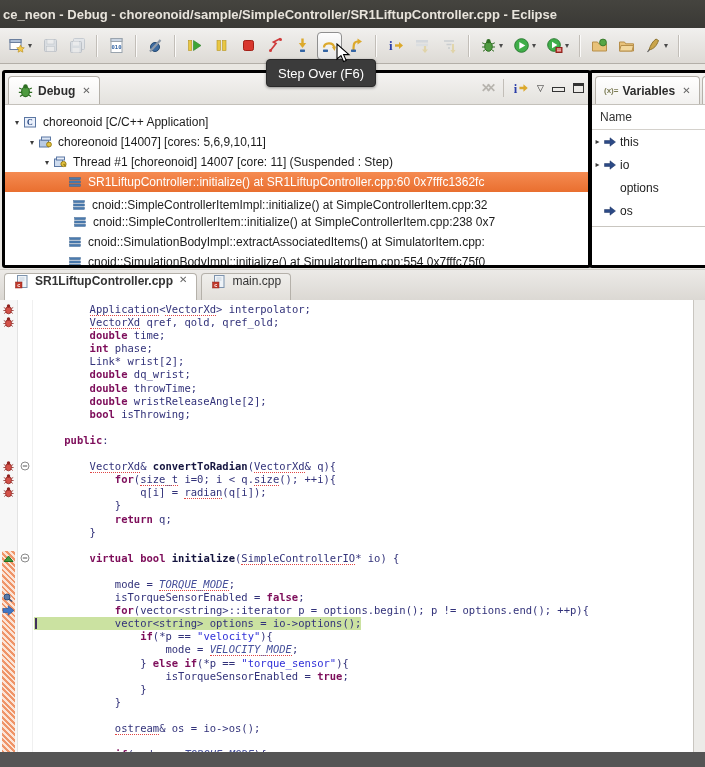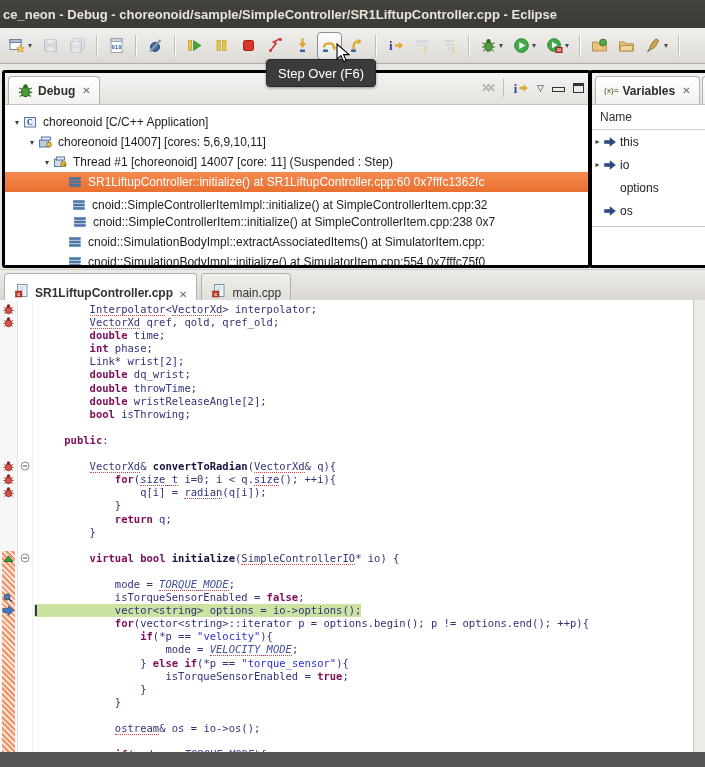--- a/index.html
+++ b/index.html
@@ -47,21 +47,21 @@
   
   .vhead{height:24px;line-height:24px;font-size:12px;color:#333;padding-left:8px;border-bottom:1px solid #d4d1cc;}
   .vrow{height:23px;display:flex;align-items:center;font-size:12px;color:#1c1c1c;}
   .vrow .exp{width:11px;}
   .vrow .nic{width:15px;margin-right:2px;}
   .vrow .spacer{width:26px;flex:none;}
   .vsplit{height:1px;background:#c9c6c0;margin-top:4px;}
   
   .editor{position:absolute;top:269px;left:0;right:0;bottom:0;background:#fff;}
   .etabs{height:30px;background:linear-gradient(#eceae7,#dbd8d3);border-bottom:1px solid #b5b1aa;display:flex;align-items:flex-end;border-top:1px solid #cfccc6;}
-  .etab{display:flex;align-items:flex-end;gap:4px;height:26px;padding:0 9px;margin-left:4px;font-size:12px;color:#333;
+  .etab{display:flex;align-items:flex-start;gap:4px;height:26px;padding:0 9px;margin-left:4px;font-size:12px;color:#333;
         border:1px solid #b5b1aa;border-bottom:none;border-radius:4px 4px 0 0;background:linear-gradient(#f0efec,#e2dfda);}
   .etab.active{background:#fff;font-weight:bold;}
   .etab .x{font-size:10px;color:#666;margin-left:2px;font-weight:normal;}
   .etab .tic svg{width:15px;height:15px;}
   .ebody{position:absolute;top:31px;left:0;right:0;bottom:0;display:flex;background:#fff;}
   .gutter{width:17px;flex:none;position:relative;background:#f7f7f7;border-right:1px solid #e3e3e3;}
   .hatch{position:absolute;left:2px;width:13px;bottom:0;
          background:repeating-linear-gradient(45deg,#ef9468 0,#ef9468 2px,#fbe4d7 2px,#fbe4d7 4px);}
   .gic{position:absolute;left:2px;width:13px;height:13px;}
   .gic svg{width:13px;height:13px;display:block;}
@@ -552,21 +552,21 @@
             </svg>
           </span>
           <span class="fic" style="top: 252.9px;">
             <svg viewBox="0 0 10 10">
               <circle cx="5" cy="5" r="4" fill="#fff" stroke="#8a8a8a"></circle>
               <path d="M2.8 5h4.4" stroke="#555" stroke-width="1"></path>
             </svg>
           </span>
         </div>
       <div class="code">
-          <div class="ln"><span>        </span><span class="c-q">Interpolator</span><span>&lt;</span><span class="c-q">VectorXd</span><span>&gt; interpolator;</span></div>
+          <div class="ln"><span>        </span><span class="c-q">Application</span><span>&lt;</span><span class="c-q">VectorXd</span><span>&gt; interpolator;</span></div>
           <div class="ln"><span>        </span><span class="c-q">VectorXd</span><span> qref, qold, qref_old;</span></div>
           <div class="ln"><span>        </span><span class="c-k">double</span><span> time;</span></div>
           <div class="ln"><span>        </span><span class="c-k">int</span><span> phase;</span></div>
           <div class="ln"><span>        Link* wrist[2];</span></div>
           <div class="ln"><span>        </span><span class="c-k">double</span><span> dq_wrist;</span></div>
           <div class="ln"><span>        </span><span class="c-k">double</span><span> throwTime;</span></div>
           <div class="ln"><span>        </span><span class="c-k">double</span><span> wristReleaseAngle[2];</span></div>
           <div class="ln"><span>        </span><span class="c-k">bool</span><span> isThrowing;</span></div>
           <div class="ln"><span></span></div>
           <div class="ln"><span>    </span><span class="c-k">public</span><span>:</span></div>
@@ -575,22 +575,22 @@
           <div class="ln"><span>            </span><span class="c-k">for</span><span>(</span><span class="c-q">size_t</span><span> i=0; i &lt; q.</span><span class="c-q">size</span><span>(); ++i){</span></div>
           <div class="ln"><span>                q[i] = </span><span class="c-q">radian</span><span>(q[i]);</span></div>
           <div class="ln"><span>            }</span></div>
           <div class="ln"><span>            </span><span class="c-k">return</span><span> q;</span></div>
           <div class="ln"><span>        }</span></div>
           <div class="ln"><span></span></div>
           <div class="ln"><span>        </span><span class="c-k">virtual</span><span> </span><span class="c-k">bool</span><span> </span><span class="c-m">initialize</span><span>(</span><span class="c-q">SimpleControllerIO</span><span>* io) {</span></div>
           <div class="ln"><span></span></div>
           <div class="ln"><span>            mode = </span><span class="c-e c-q">TORQUE_MODE</span><span>;</span></div>
           <div class="ln"><span>            isTorqueSensorEnabled = </span><span class="c-k">false</span><span>;</span></div>
+          <div class="ln"><span>            </span><span class="c-k">for</span><span>(vector&lt;string&gt;::iterator p = options.begin(); p != options.end(); ++p){</span></div>
           <div class="ln cur"><span class="hl"><span>            vector&lt;string&gt; options = io-&gt;options();</span></span></div>
-          <div class="ln"><span>            </span><span class="c-k">for</span><span>(vector&lt;string&gt;::iterator p = options.begin(); p != options.end(); ++p){</span></div>
           <div class="ln"><span>                </span><span class="c-k">if</span><span>(*p == </span><span class="c-s">"velocity"</span><span>){</span></div>
           <div class="ln"><span>                    mode = </span><span class="c-e c-q">VELOCITY_MODE</span><span>;</span></div>
           <div class="ln"><span>                } </span><span class="c-k">else</span><span> </span><span class="c-k">if</span><span>(*p == </span><span class="c-s">"torque_sensor"</span><span>){</span></div>
           <div class="ln"><span>                    isTorqueSensorEnabled = </span><span class="c-k">true</span><span>;</span></div>
           <div class="ln"><span>                }</span></div>
           <div class="ln"><span>            }</span></div>
           <div class="ln"><span></span></div>
           <div class="ln"><span>            </span><span class="c-q">ostream</span><span>&amp; os = io-&gt;os();</span></div>
           <div class="ln"><span></span></div>
           <div class="ln"><span>            </span><span class="c-k">if</span><span>(mode == </span><span class="c-e c-q">TORQUE_MODE</span><span>){</span></div>

